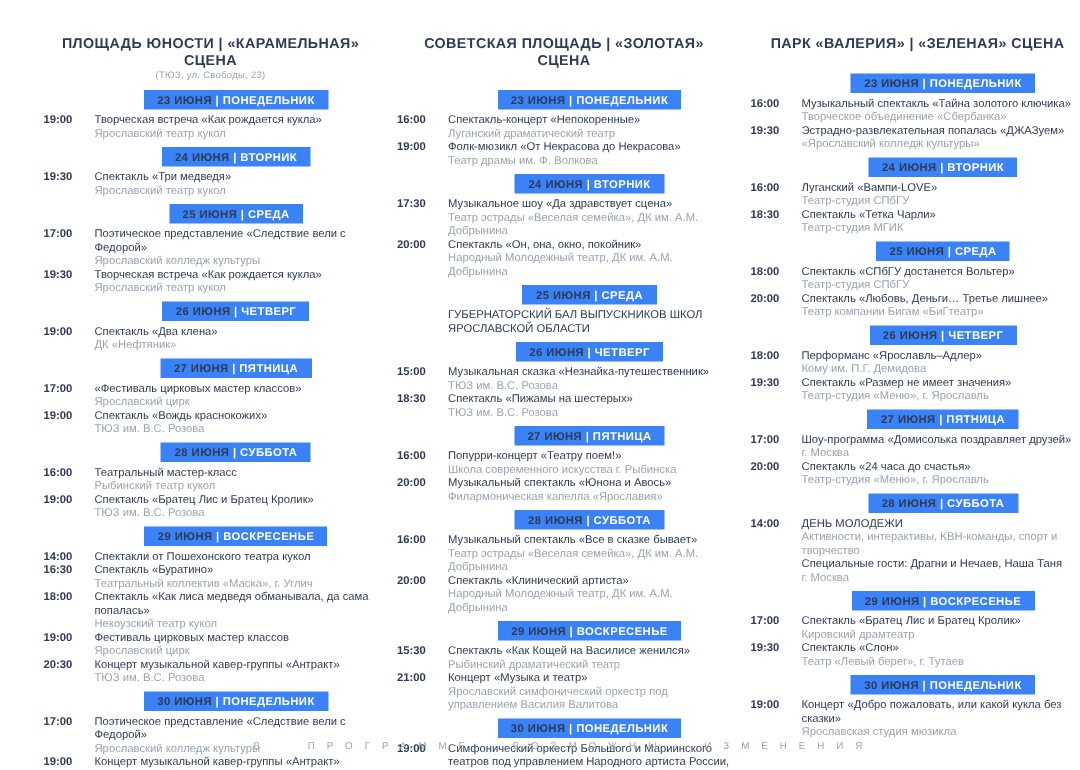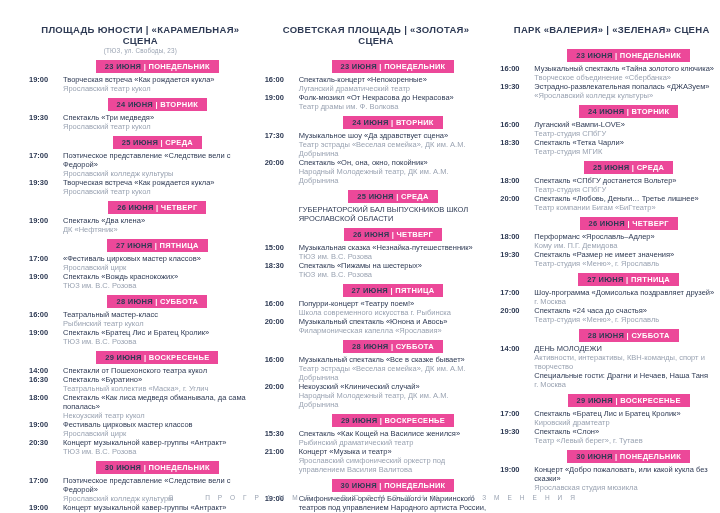--- a/index.html
+++ b/index.html
@@ -20,21 +20,21 @@
   .col-sub{
     text-align:center;font-size:6.3px;color:#9aa3b2;
     line-height:8px;height:8px;margin-top:1px;letter-spacing:.2px;
   }
   .days{margin-top:5px}
   .badge-wrap{
     display:flex;justify-content:center;
     padding-left:34px;margin:5px 0 2.5px;
   }
   .badge{
-    background:#ec4899;
+    background:#3b82f6;
     padding:1.5px 9px 2px;
     font-size:7.5px;font-weight:700;letter-spacing:.3px;
     white-space:nowrap;
   }
   .b-date{color:#2e3a54}
   .b-wd{color:#ffffff}
   .event{display:flex;font-size:7.5px;line-height:9px}
   .time{width:34px;flex:none;font-weight:700;color:#2e3a54}
   .etext{flex:1;min-width:0}
   .title{font-weight:400;color:#2e3a54}
@@ -278,21 +278,21 @@
           <div class="event">
             <div class="time">16:00</div>
             <div class="etext">
               <div class="title">Музыкальный спектакль «Все в сказке бывает»</div>
               <div class="venue">Театр эстрады «Веселая семейка», ДК им. А.М. Добрынина</div>
             </div>
           </div>
           <div class="event">
             <div class="time">20:00</div>
             <div class="etext">
-              <div class="title">Некоузский «Клинический случай»</div>
+              <div class="title">Спектакль «Клинический артиста»</div>
               <div class="venue">Народный Молодежный театр, ДК им. А.М. Добрынина</div>
             </div>
           </div>
           <div class="badge-wrap">
             <span class="badge"><span class="b-date">29 ИЮНЯ</span><span class="b-wd"> | ВОСКРЕСЕНЬЕ</span></span>
           </div>
           <div class="event">
             <div class="time">15:30</div>
             <div class="etext">
               <div class="title">Спектакль «Как Кощей на Василисе женился»</div>

